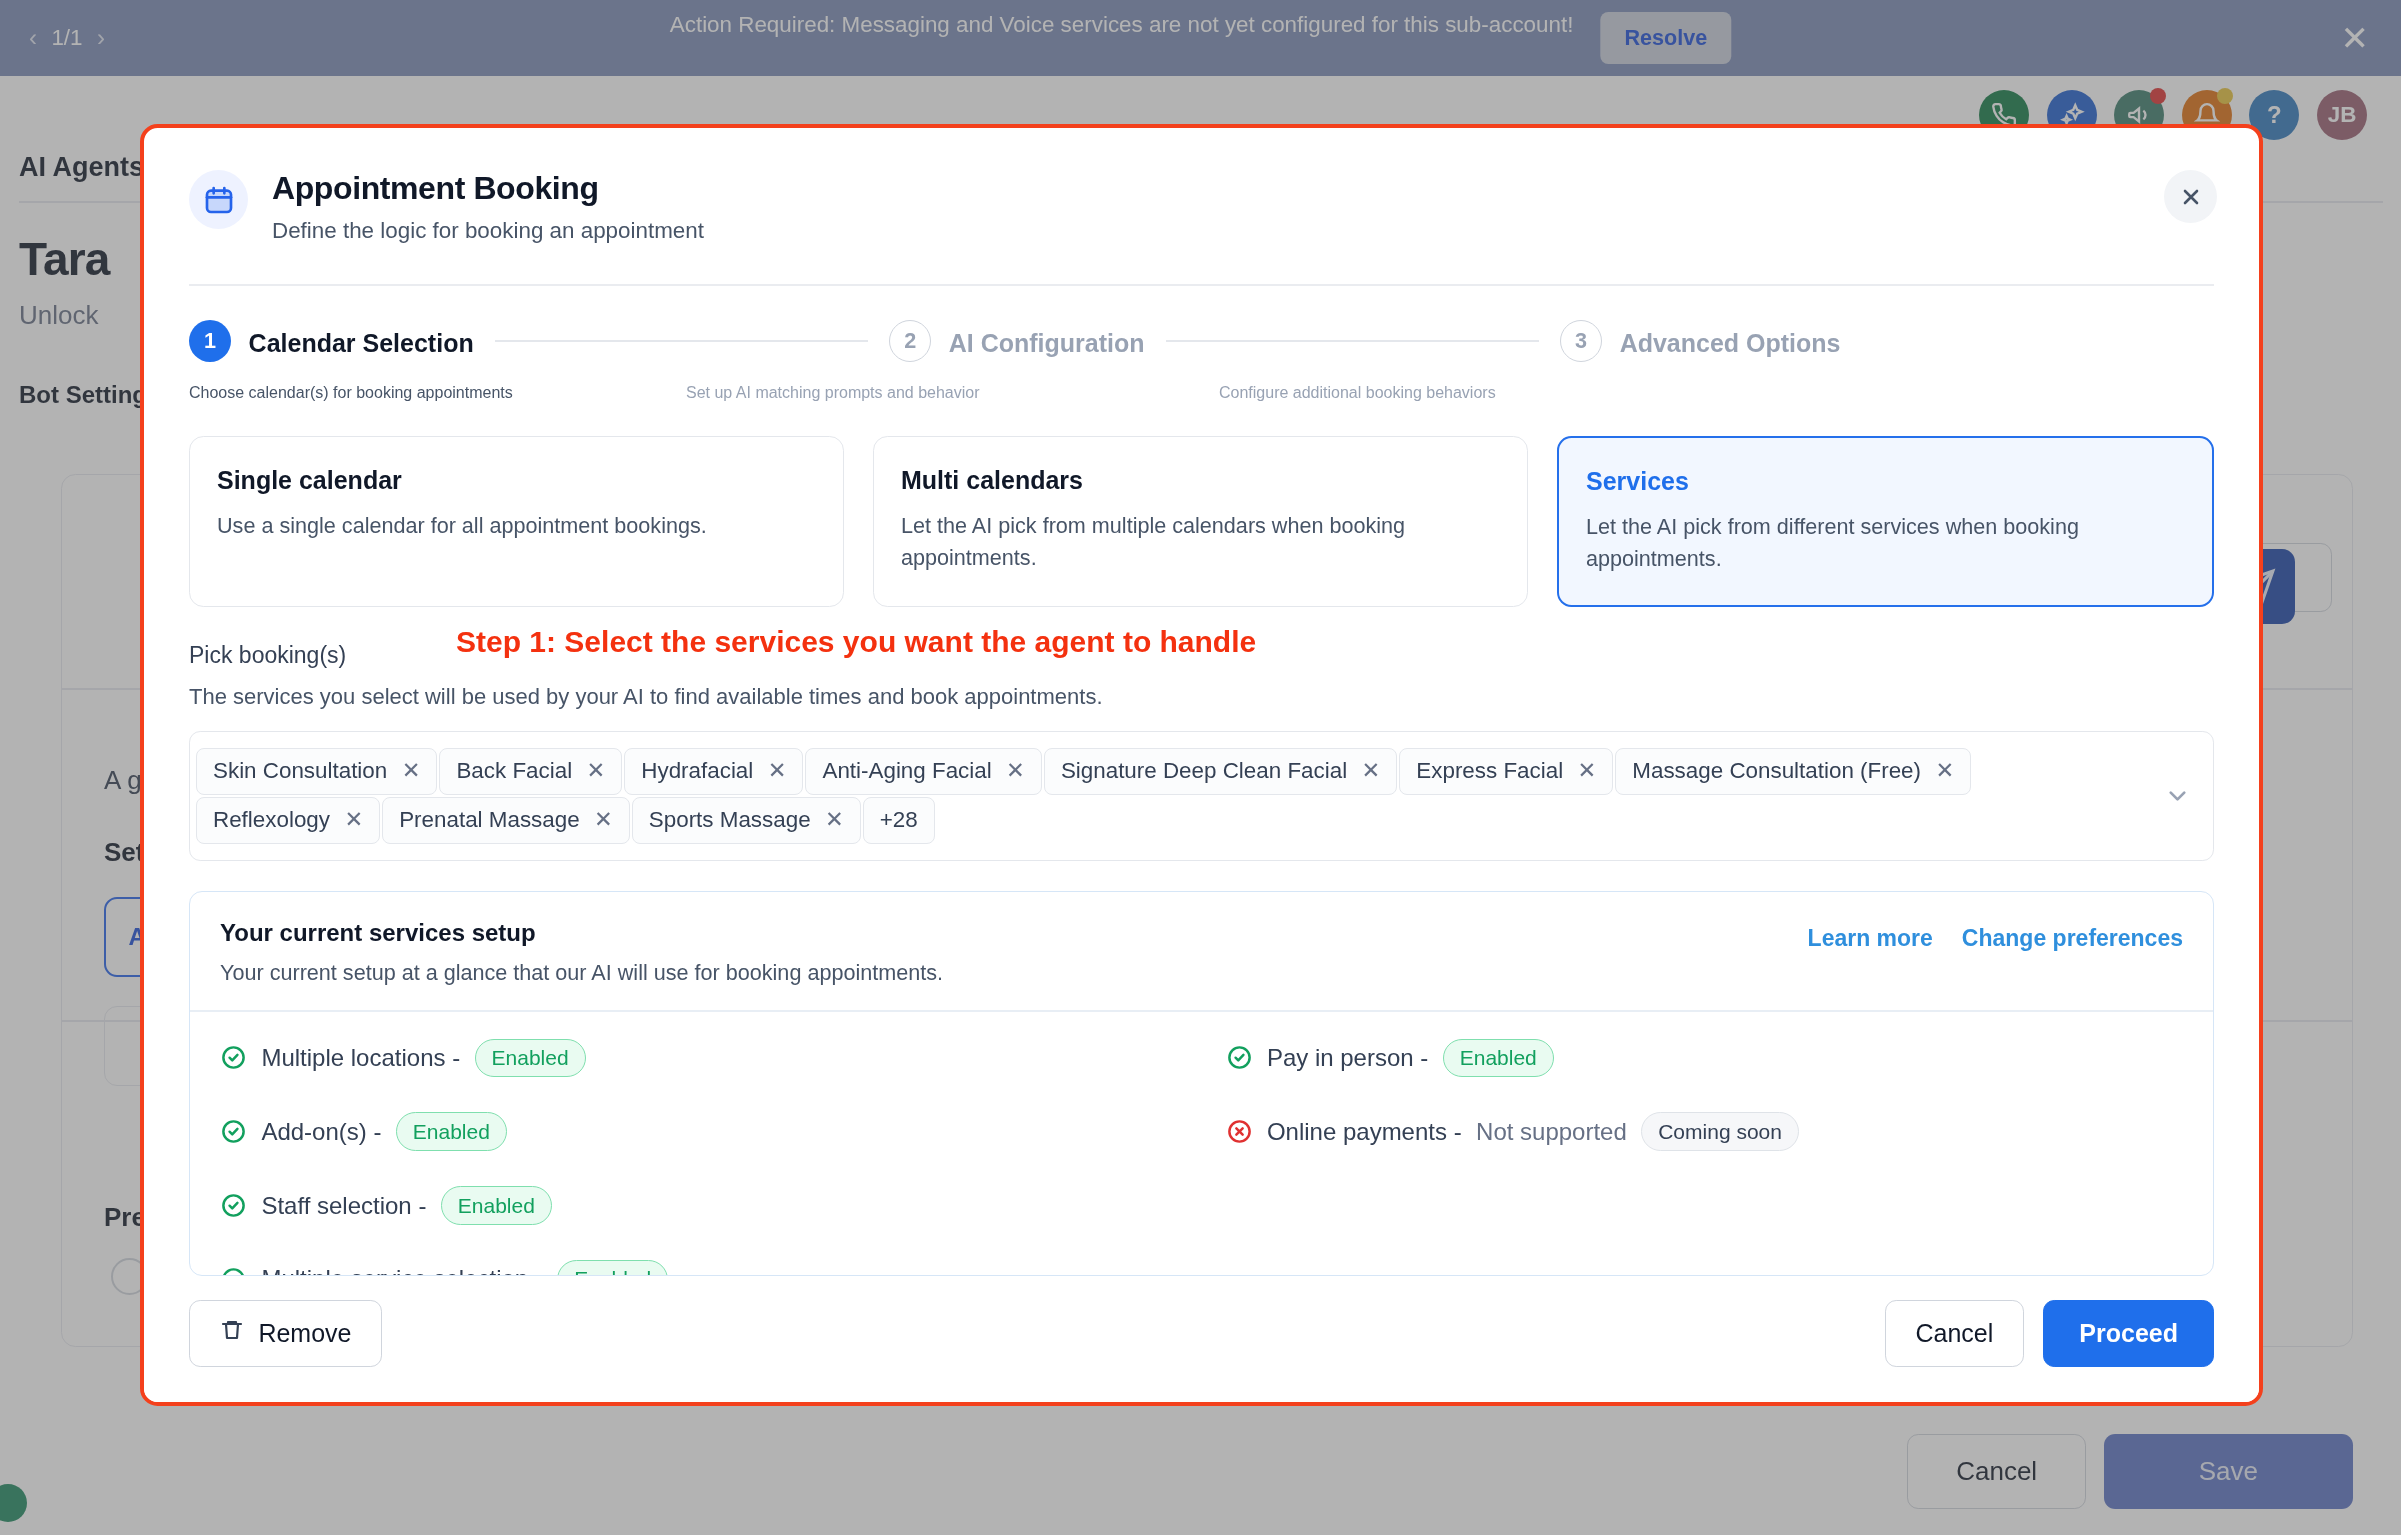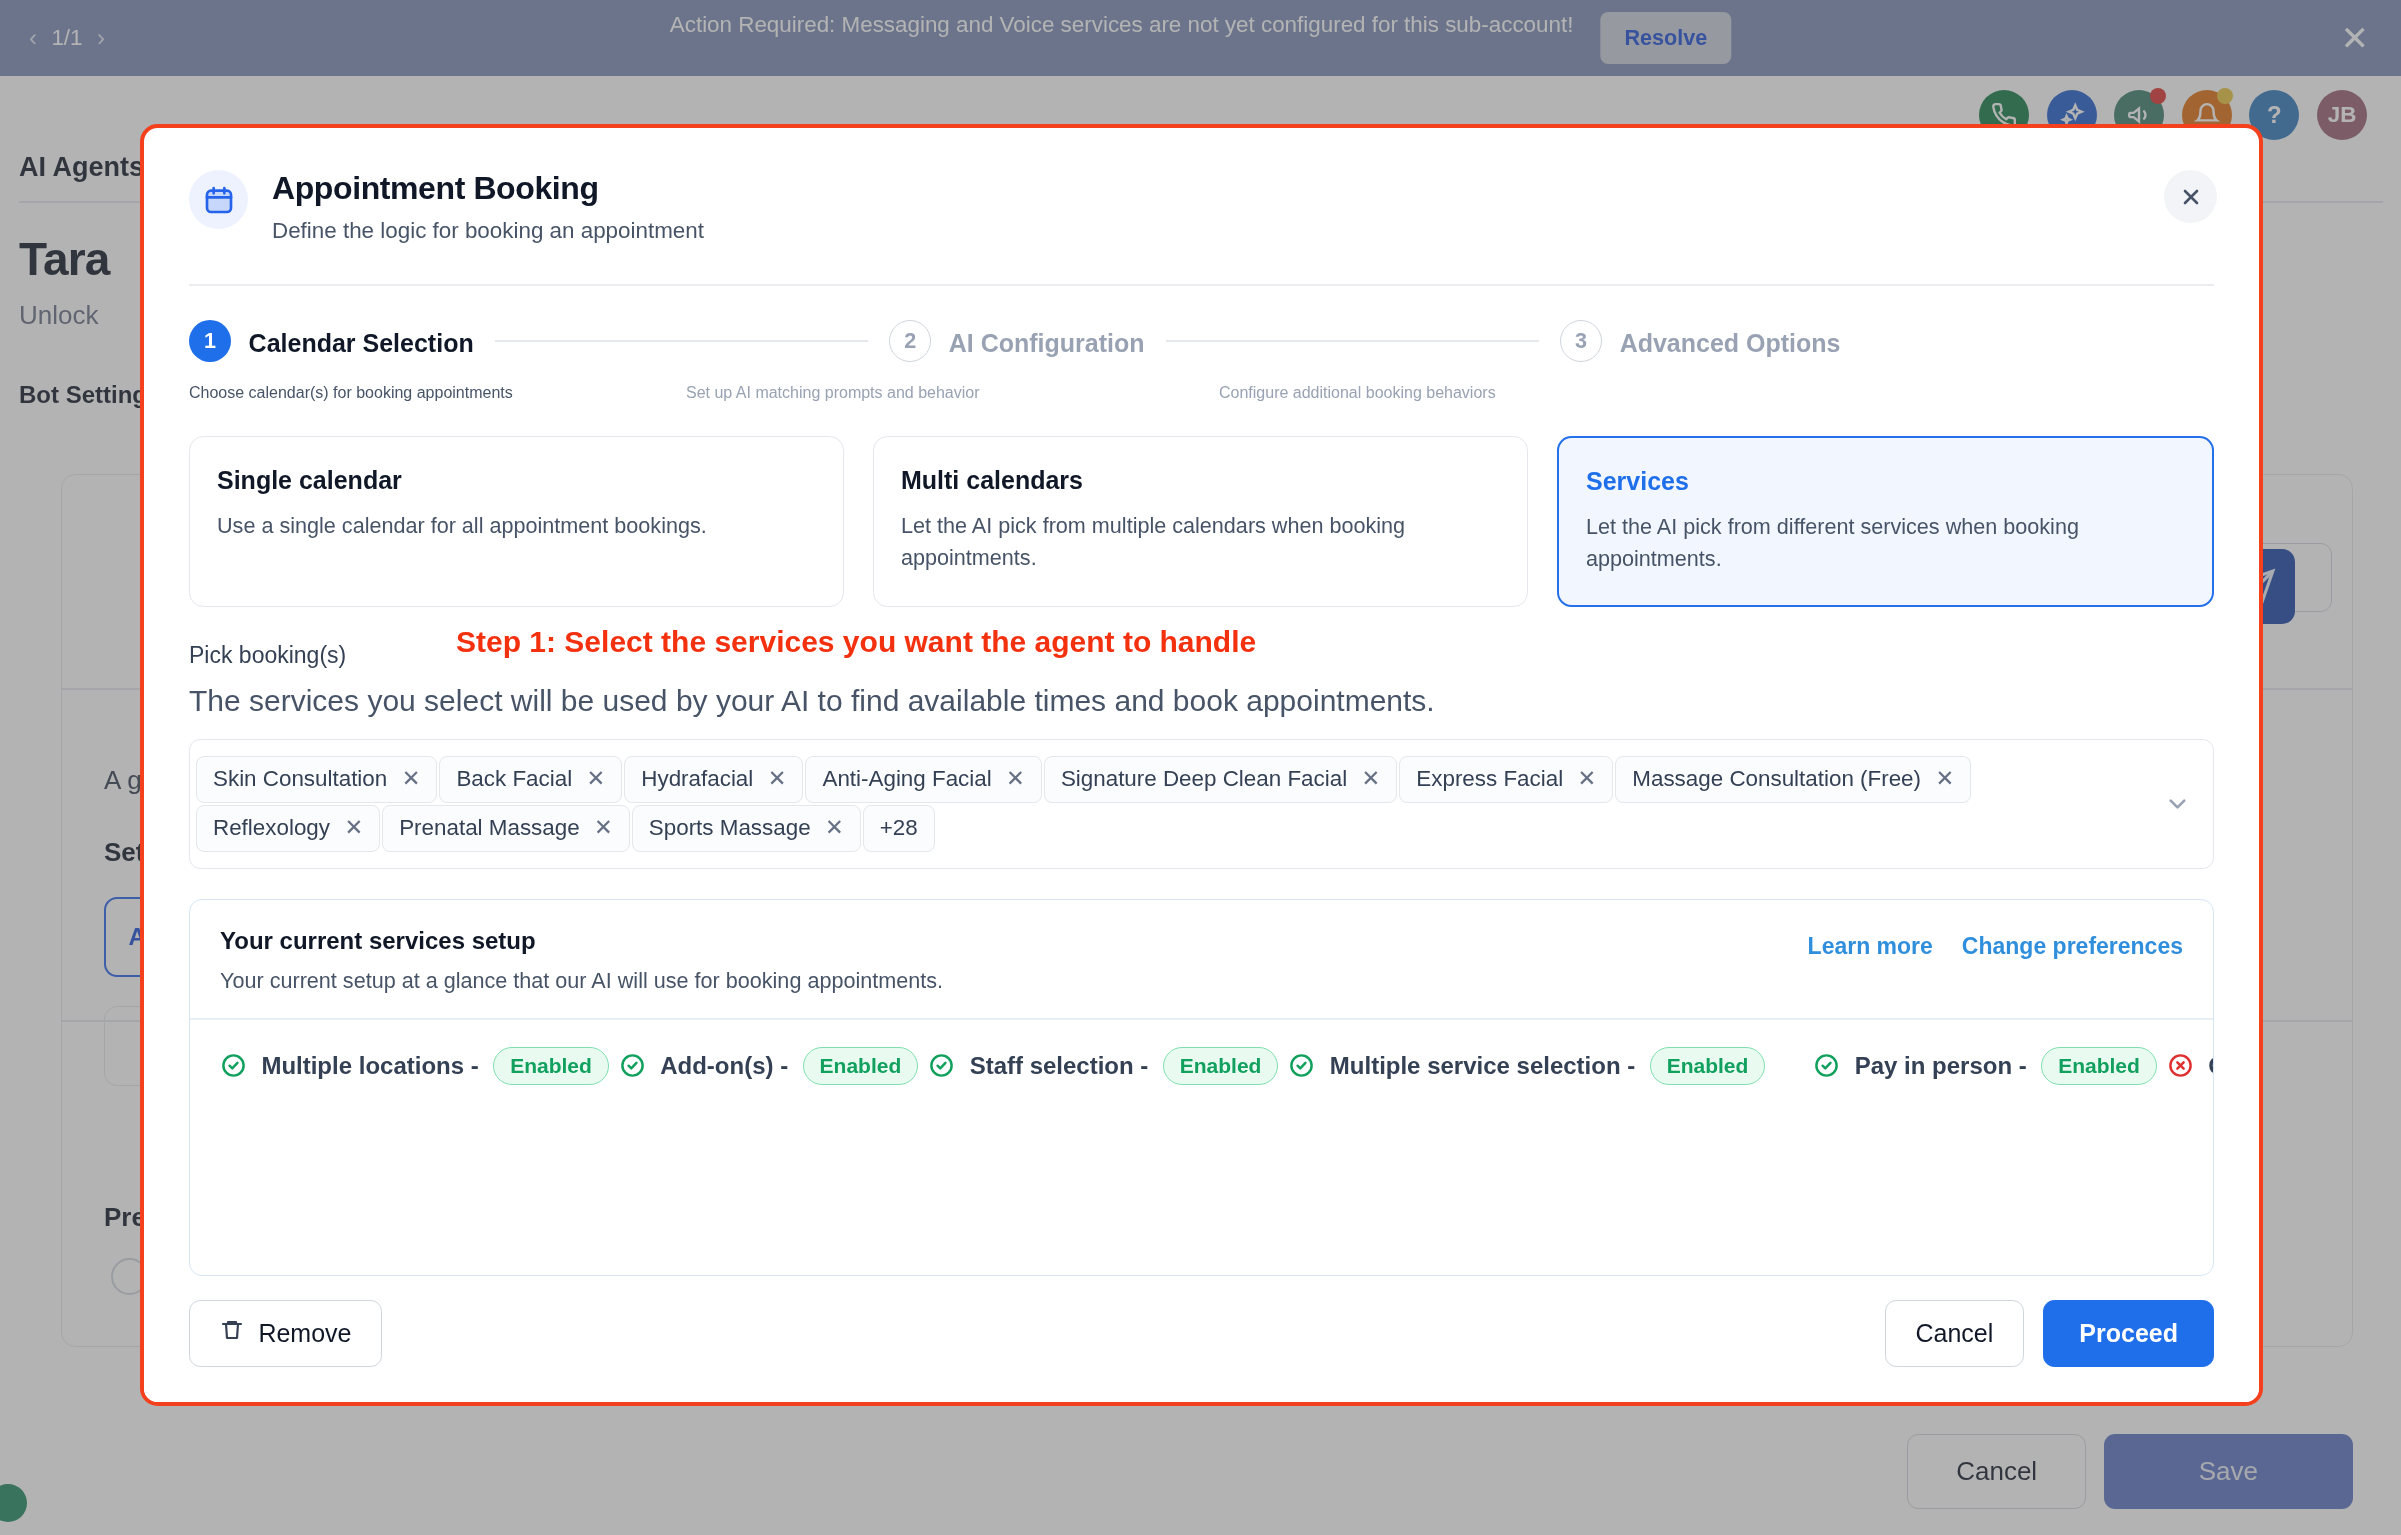--- a/index.html
+++ b/index.html
@@ -169,21 +169,21 @@
     padding: 29px 27px; min-height: 143px; cursor: pointer; background: #fff;
   }
   .opt-card.selected { border: 2.4px solid #2570eb; background: #f2f7ff; }
   .opt-name { font-size: 25px; font-weight: 700; color: #101828; }
   .opt-card.selected .opt-name { color: #1f6feb; }
   .opt-desc { font-size: 21.6px; color: #475467; line-height: 1.52; margin-top: 14.4px; }
 
   
   .pick-wrap { padding: 35px 45px 0 45px; position: relative; }
   .pick-label { font-size: 23px; color: #344054; font-weight: 500; }
-  .pick-help { font-size: 30px; color: #475467; margin-top: 14.4px; }
+  .pick-help { font-size: 22px; color: #475467; margin-top: 14.4px; }
   .annot {
     position: absolute; left: 312px; top: 17.6px;
     font-size: 30px; font-weight: 700; color: #f4310f; white-space: nowrap;
   }
 
   .chips-box {
     margin: 21px 45px 0 45px; border: 1.6px solid #e4e7ec; border-radius: 11.2px;
     padding: 16px 6px; position: relative; padding-right: 77px;
     display: flex; flex-wrap: wrap; gap: 2px; text-align: center;
   }
@@ -212,21 +212,21 @@
   .setup-title { font-size: 24px; font-weight: 700; color: #101828; }
   .setup-sub { font-size: 21.6px; color: #475467; margin-top: 13px; }
   .setup-links { display: flex; gap: 29px; align-items: center; padding-top: 6.4px; }
   .slink { font-size: 23px; color: #2f8fdd; font-weight: 600; cursor: pointer; white-space: nowrap; }
   .slink.strong { color: #2f8fdd; font-weight: 700; }
   .setup-rule { height: 1.6px; background: #e8eef5; }
   .setup-body {
     display: flex; padding: 27px 30px 16px 30px; gap: 48px;
     overflow: hidden;
   }
-  .scol { flex: 1; display: flex; flex-direction: row; gap: 10px; font-weight: bold; }
+  .scol { flex: 1; display: flex; flex-direction: column; gap: 35px; }
   .srow { display: flex; align-items: center; gap: 14.4px; }
   .ico { width: 27px; height: 27px; flex: 0 0 auto; }
   .ico svg { width: 27px; height: 27px; fill: none; stroke-width: 2.2; }
   .srow-label { font-size: 24px; color: #344054; white-space: nowrap; }
   .pill {
     border-radius: 800px; padding: 6.4px 16px; font-size: 21px; white-space: nowrap;
   }
   .pill.green { background: #e9fbf1; border: 1.6px solid #7fdfae; color: #12a05e; }
   .pill.grey { background: #f6f7f9; border: 1.6px solid #dfe3e8; color: #344054; }
   .muted-val { font-size: 24px; color: #667085; white-space: nowrap; }

